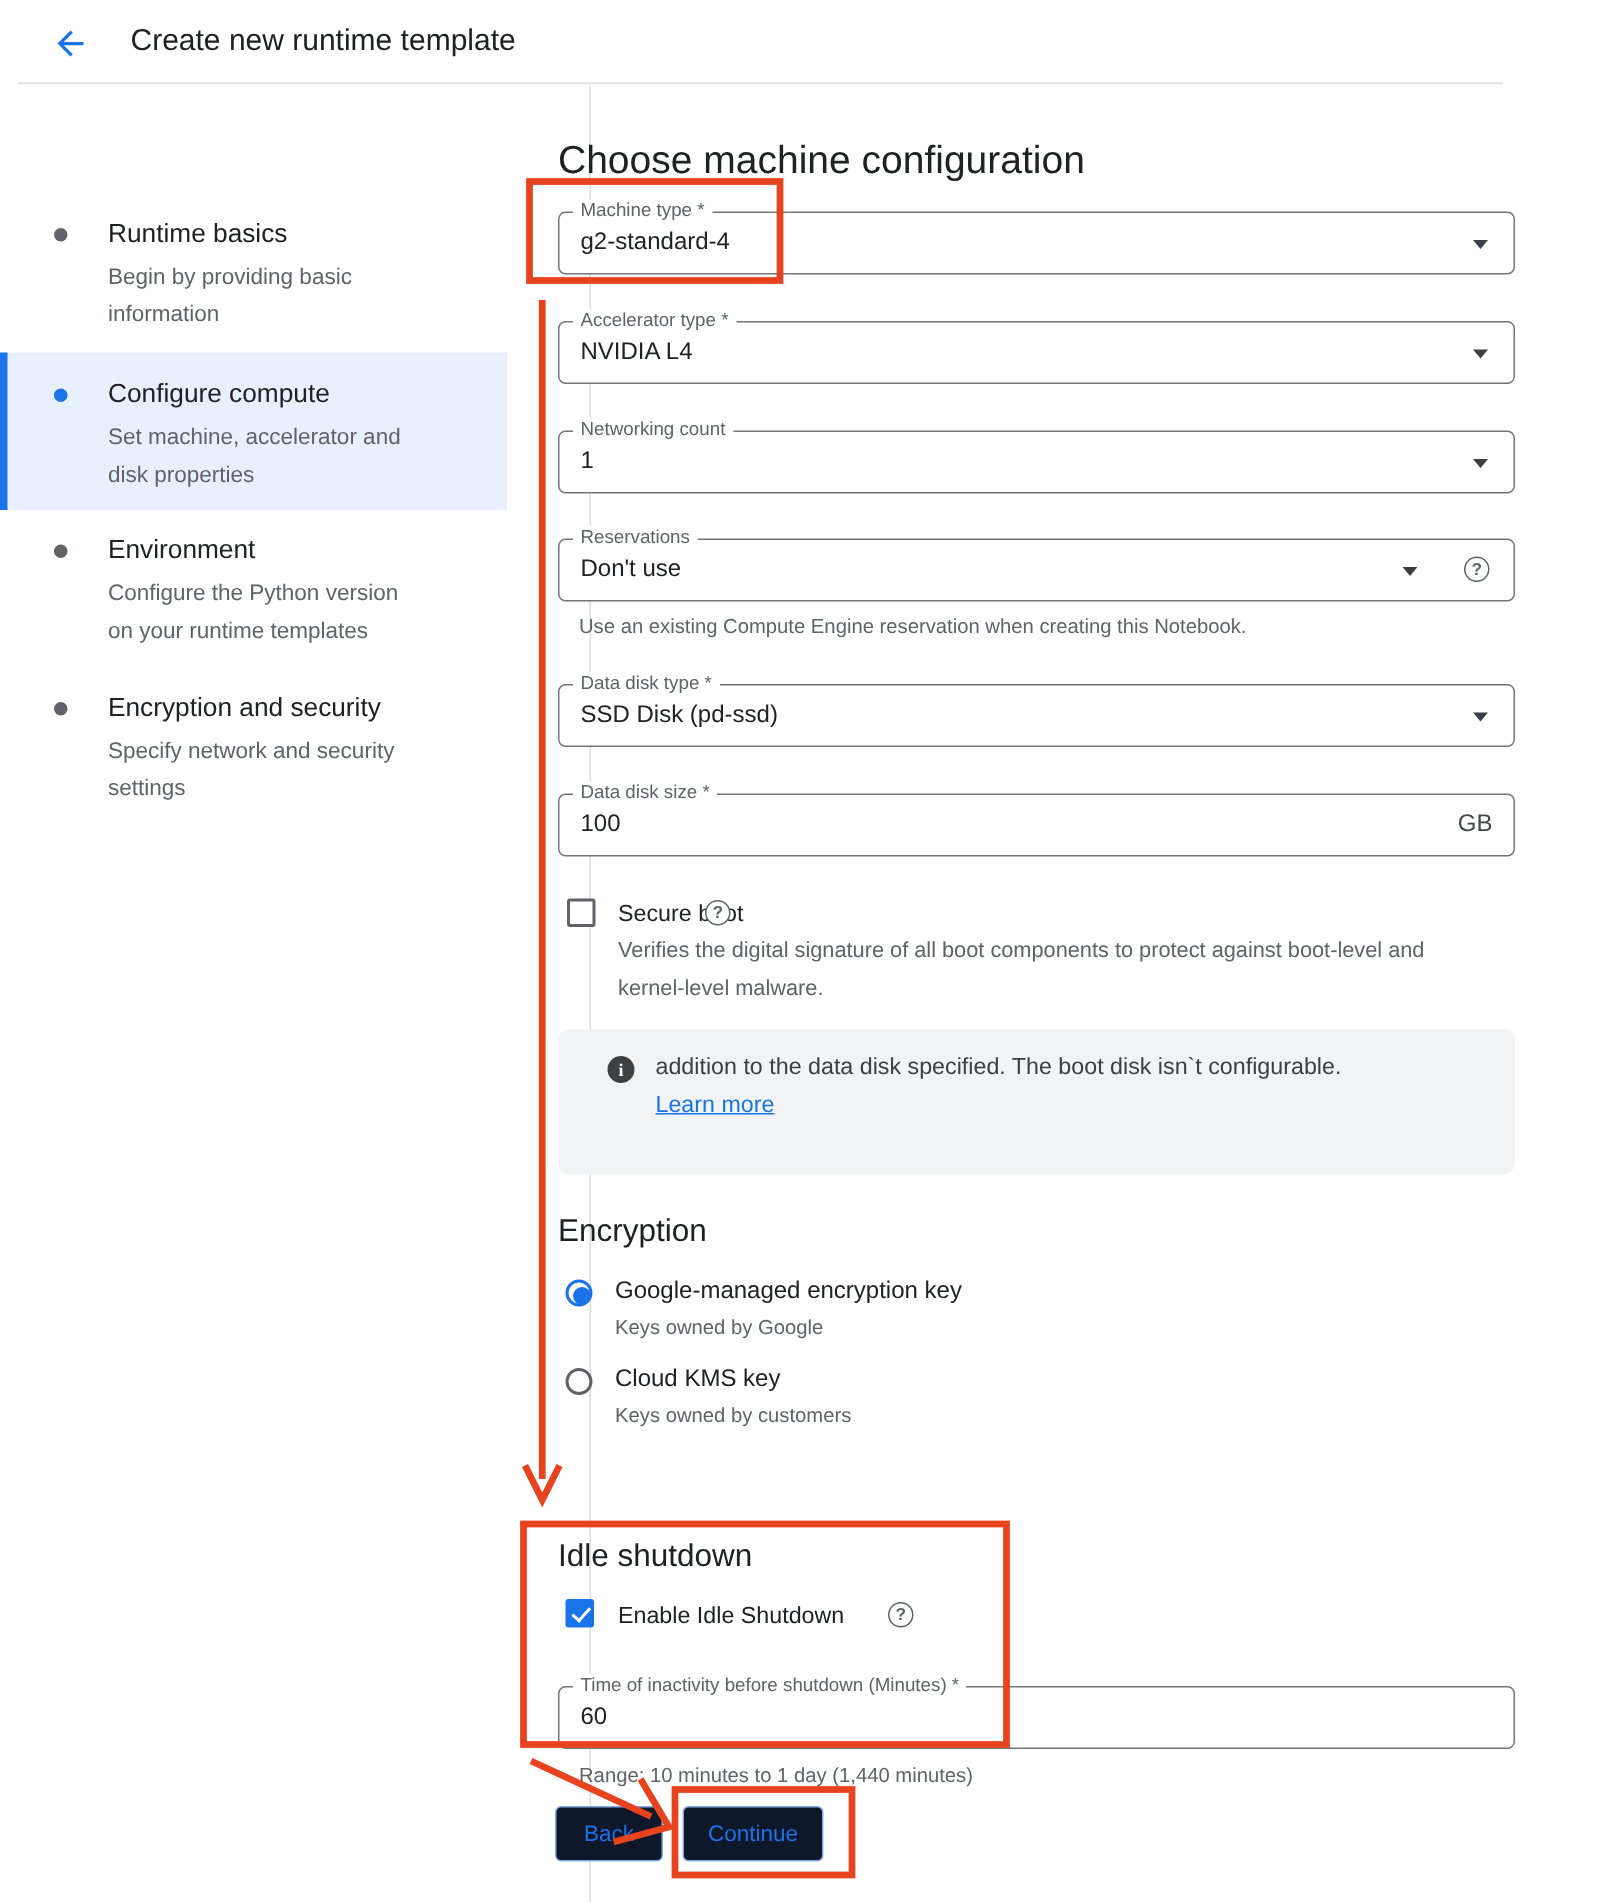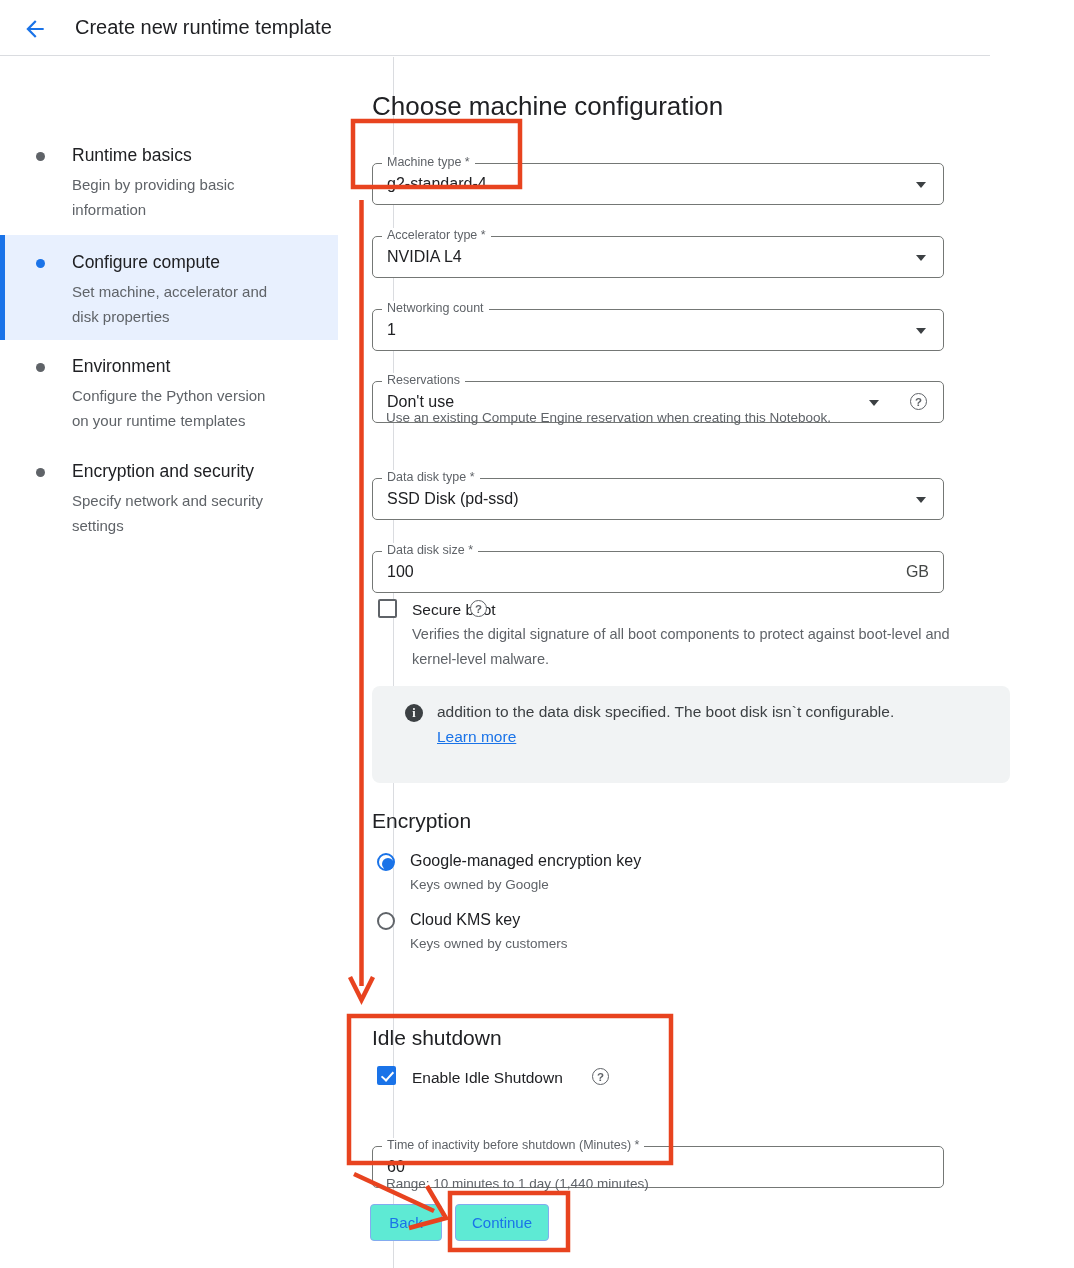--- a/index.html
+++ b/index.html
@@ -5,41 +5,41 @@
   :root{
     --blue:#1a73e8; --text:#202124; --muted:#5f6368; --border:#747775;
     --divider:#dadce0; --activebg:#e8f0fe; --infobg:#f1f3f4; --red:#e8431f;
   }
   *{box-sizing:border-box;margin:0;padding:0;}
   html,body{background:#fff;}
   body{font-family:"Liberation Sans","DejaVu Sans",sans-serif;color:var(--text);}
   .page{position:relative;width:1074px;height:1268px;background:#fff;overflow:hidden;}
 
   
-  .header{position:absolute;left:0;top:0;width:990px;height:56px;border-bottom:1px solid var(--divider);background:#fff;}
+  .header{position:absolute;left:12px;top:0;width:990px;height:56px;border-bottom:1px solid var(--divider);background:#fff;}
   .back-btn{position:absolute;left:22px;top:14px;width:30px;height:30px;border:none;background:transparent;cursor:pointer;}
   .back-btn svg{display:block;}
   .header-title{position:absolute;left:75px;top:0;height:56px;line-height:54px;font-size:20px;color:var(--text);}
 
   
   .sidebar{position:absolute;left:0;top:57px;width:394px;height:1211px;border-right:1px solid var(--divider);background:#fff;}
   .step{position:absolute;left:0;width:338px;cursor:pointer;}
   .step .bullet{position:absolute;left:36px;top:9px;width:9px;height:9px;border-radius:50%;background:var(--muted);}
   .step .step-title{margin-left:72px;font-size:17.5px;color:var(--text);line-height:24px;}
   .step .step-desc{margin-left:72px;margin-top:5px;font-size:15px;line-height:25px;color:var(--muted);white-space:pre-line;}
   .step.active{background:var(--activebg);}
   .step.active .bullet{background:var(--blue);}
   .active-bar{position:absolute;left:0;top:0;width:5px;height:100%;background:var(--blue);}
   #step1{top:86px;} #step2{top:178px;height:105px;padding-top:15px;} #step3{top:297px;} #step4{top:402px;}
   #step2 .bullet{top:24px;}
 
   
   .main-title{position:absolute;left:372px;top:90px;font-size:26px;line-height:32px;font-weight:400;color:var(--text);}
 
-  .field{position:absolute;left:372px;width:572px;height:42px;border:1px solid var(--border);border-radius:5px;background:#fff;cursor:pointer;margin-top:22px;}
+  .field{position:absolute;left:372px;width:638px;height:42px;border:1px solid var(--border);border-radius:5px;background:#fff;cursor:pointer;}
   .field .flabel{position:absolute;left:9px;top:-9px;background:#fff;padding:0 5px;font-size:12.5px;color:var(--muted);white-space:nowrap;}
   .field .fvalue{position:absolute;left:14px;top:0;line-height:40px;font-size:16px;color:var(--text);white-space:nowrap;}
   .caret{position:absolute;right:17px;top:18px;width:0;height:0;border-left:5.5px solid transparent;border-right:5.5px solid transparent;border-top:6.5px solid #3c4043;}
   .suffix{position:absolute;right:14px;top:0;line-height:40px;font-size:16px;color:#444746;}
   .helpc{display:inline-block;width:17px;height:17px;border:1.5px solid var(--muted);border-radius:50%;color:var(--muted);
          font-size:11.5px;line-height:16px;text-align:center;font-weight:700;background:#fff;cursor:pointer;flex:none;}
   .field .helpc{position:absolute;right:16px;top:11px;}
   #field-machine{top:141px;} #field-accel-type{top:214px;} #field-accel-count{top:287px;}
   #field-reservations{top:359px;} #field-reservations .caret{right:64px;}
   #field-disk-type{top:456px;} #field-disk-size{top:529px;} #field-idle-time{top:1124px;}
@@ -72,21 +72,21 @@
   #radio-gmek{top:853px;} #radio-kms{top:912px;}
   .radio-label{position:absolute;left:410px;font-size:16px;color:var(--text);}
   .radio-sub{position:absolute;left:410px;font-size:13.5px;color:var(--muted);}
   #gmek-label{top:852px;} #gmek-sub{top:877px;} #kms-label{top:911px;} #kms-sub{top:936px;}
 
   
   #idle-checkbox{left:377px;top:1066px;}
   #idle-label{left:412px;top:1068px;} #idle-help{position:absolute;left:592px;top:1068px;}
 
   
-  .btn{position:absolute;top:1204px;height:37px;border-radius:4px;border:1px solid #84abef;background:#5eead4;
+  .btn{position:absolute;top:1204px;height:37px;border-radius:4px;border:1px solid #84abef;background:#0f172a;
        color:var(--blue);font-size:15px;font-weight:500;font-family:inherit;cursor:pointer;}
   #back-btn{left:370px;width:72px;} #continue-btn{left:455px;width:94px;}
 
   
   .annot{position:absolute;left:0;top:0;width:1074px;height:1268px;pointer-events:none;z-index:10;}
 </style>
 </head>
 <body>
 
 <div class="page">

